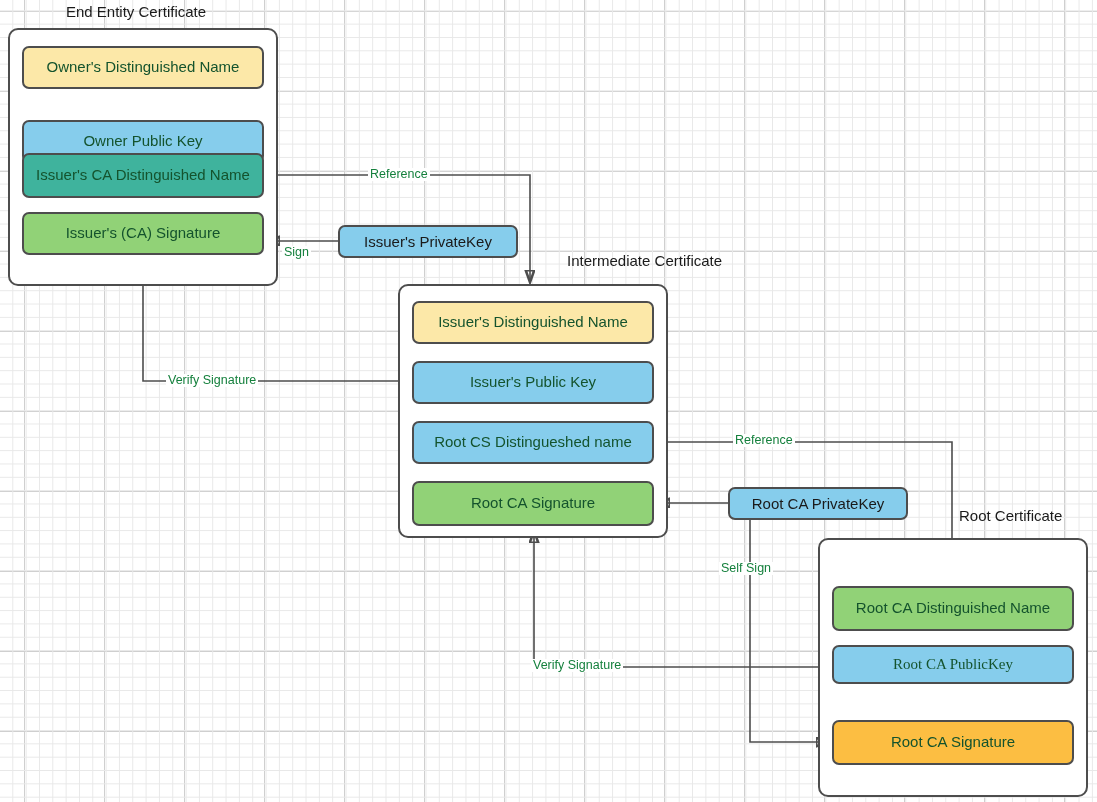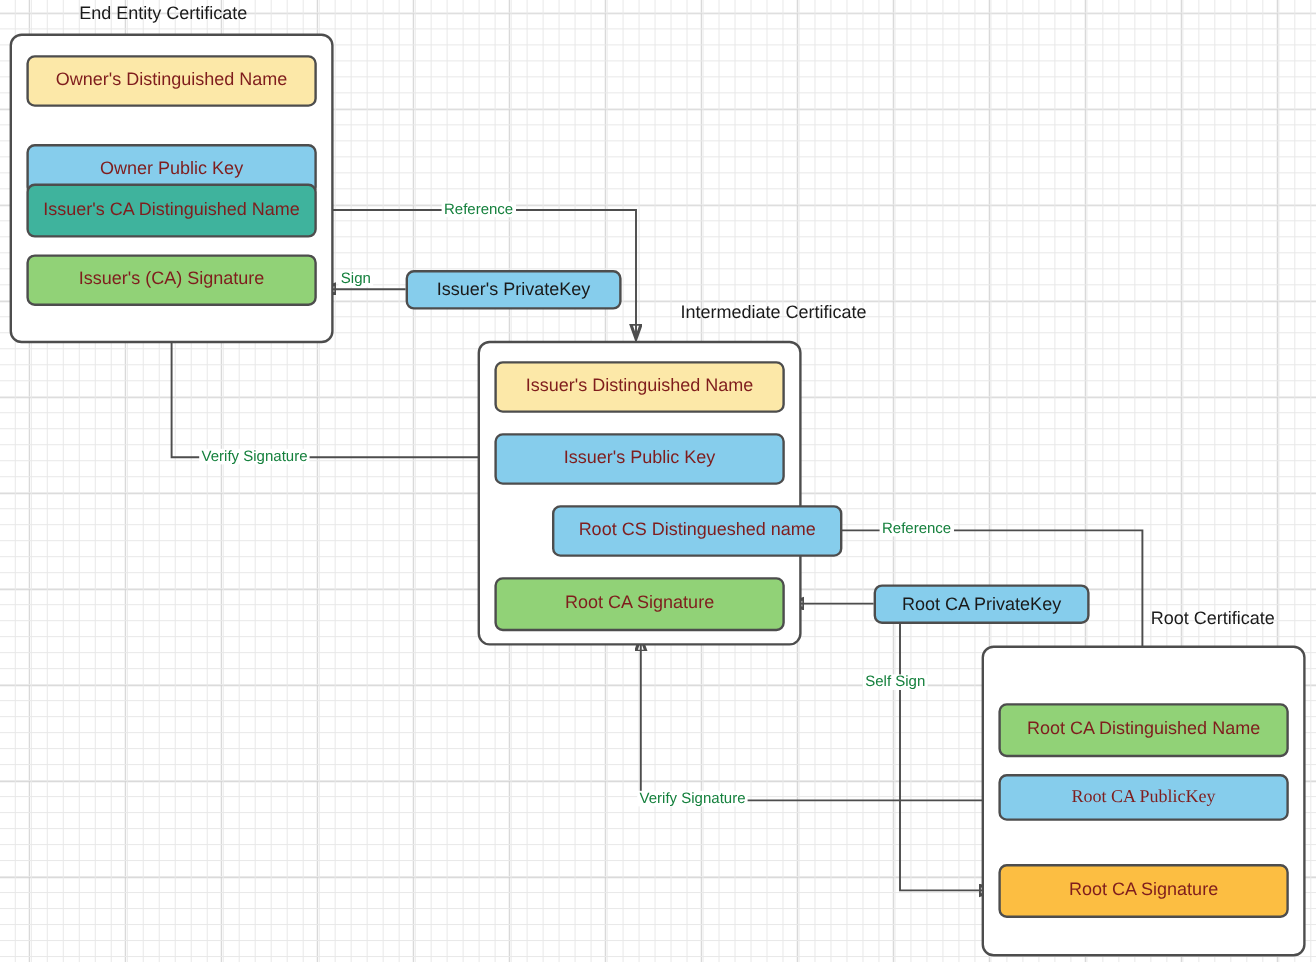--- a/index.html
+++ b/index.html
@@ -49,21 +49,21 @@
   .field-box {
     position: absolute;
     border: 2.5px solid #4d4d4d;
     border-radius: 7px;
     box-sizing: border-box;
     display: flex;
     align-items: center;
     justify-content: center;
     text-align: center;
     font-size: 15px;
-    color: #7f1d1d;
+    color: #14532d;
     line-height: 1.12;
     padding: 0 6px;
   }
   .c-yellow { background: #fce8a8; }
   .c-blue   { background: #86cdec; }
   .c-teal   { background: #3fb39d; }
   .c-green  { background: #91d277; }
   .c-orange { background: #fcbe42; }
 
   
@@ -148,39 +148,39 @@
   <div class="key-box" style="left:338px; top:225px; width:180px; height:33px;text-align:center;">Issuer's PrivateKey</div>
 
   <div class="cert-title" style="left:567px; top:252px;">Intermediate Certificate</div>
 
   <div class="cert-frame" style="left:398px; top:284px; width:270px; height:254px;"></div>
 
   <div class="field-box c-blue" style="left:412px; top:361px; width:242px; height:43px;">Issuer's Public  Key</div>
 
   <div class="field-box c-yellow" style="left:412px; top:301px; width:242px; height:43px;">Issuer's Distinguished Name</div>
 
-  <div class="field-box c-blue" style="left:412px; top:421px; width:242px; height:43px;margin-left:48px;">Root CS Distingueshed name</div>
+  <div class="field-box c-blue" style="left:412px; top:421px; width:242px; height:43px;">Root CS Distingueshed name</div>
 
   <div class="field-box c-green" style="left:412px; top:481px; width:242px; height:45px;">Root CA Signature</div>
 
   <div class="key-box" style="left:728px; top:487px; width:180px; height:33px;">Root CA PrivateKey</div>
 
   <div class="cert-title" style="left:959px; top:507px;">Root Certificate</div>
 
   <div class="cert-frame" style="left:818px; top:538px; width:270px; height:259px;"></div>
 
   <div class="field-box c-green" style="left:832px; top:586px; width:242px; height:45px;">Root CA Distinguished Name</div>
 
   <div class="field-box c-blue" style="left:832px; top:645px; width:242px; height:39px;font-family:Liberation Serif, serif;">Root CA PublicKey</div>
 
   <div class="field-box c-orange" style="left:832px; top:720px; width:242px; height:45px;">Root CA Signature</div>
 
   <div class="edge-label" style="left:368px; top:168px;">Reference</div>
 
-  <div class="edge-label" style="left:282px; top:226px;">Sign</div>
+  <div class="edge-label" style="left:282px; top:246px;">Sign</div>
 
   <div class="edge-label" style="left:166px; top:374px;">Verify Signature</div>
 
   <div class="edge-label" style="left:733px; top:434px;">Reference</div>
 
   <div class="edge-label" style="left:719px; top:562px;">Self Sign</div>
 
   <div class="edge-label" style="left:531px; top:659px;">Verify Signature</div>
 
 </div>

